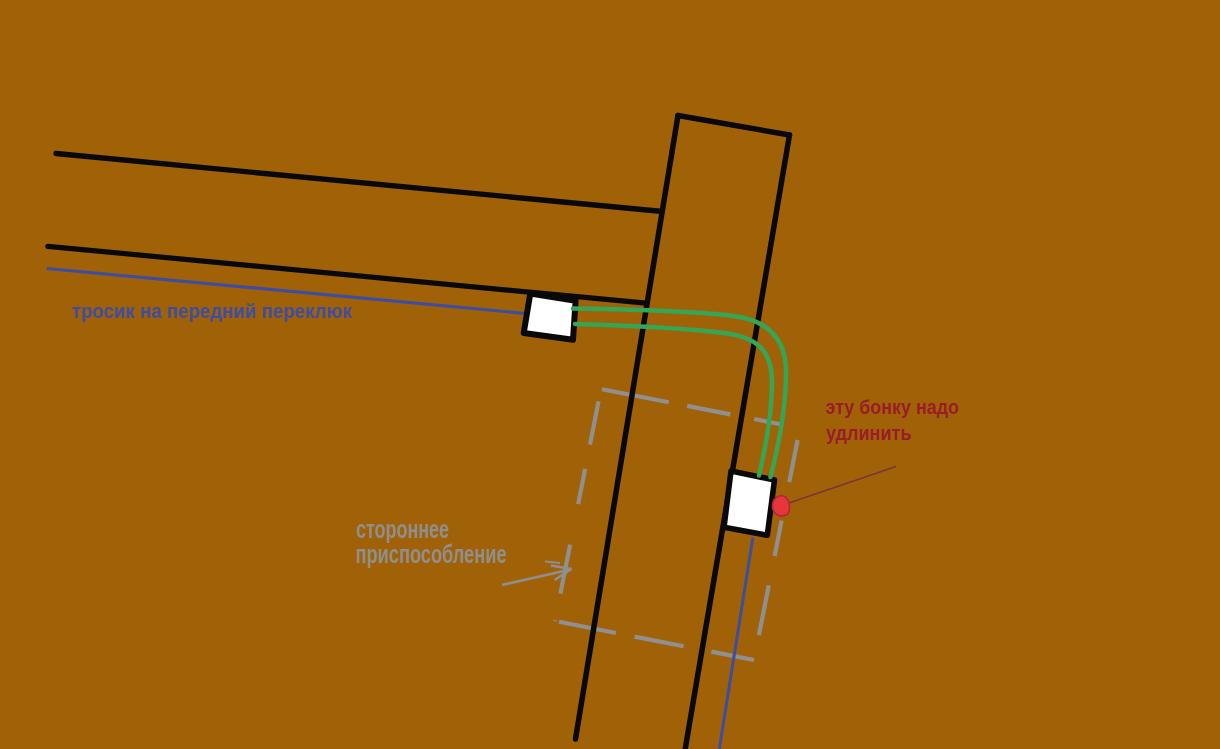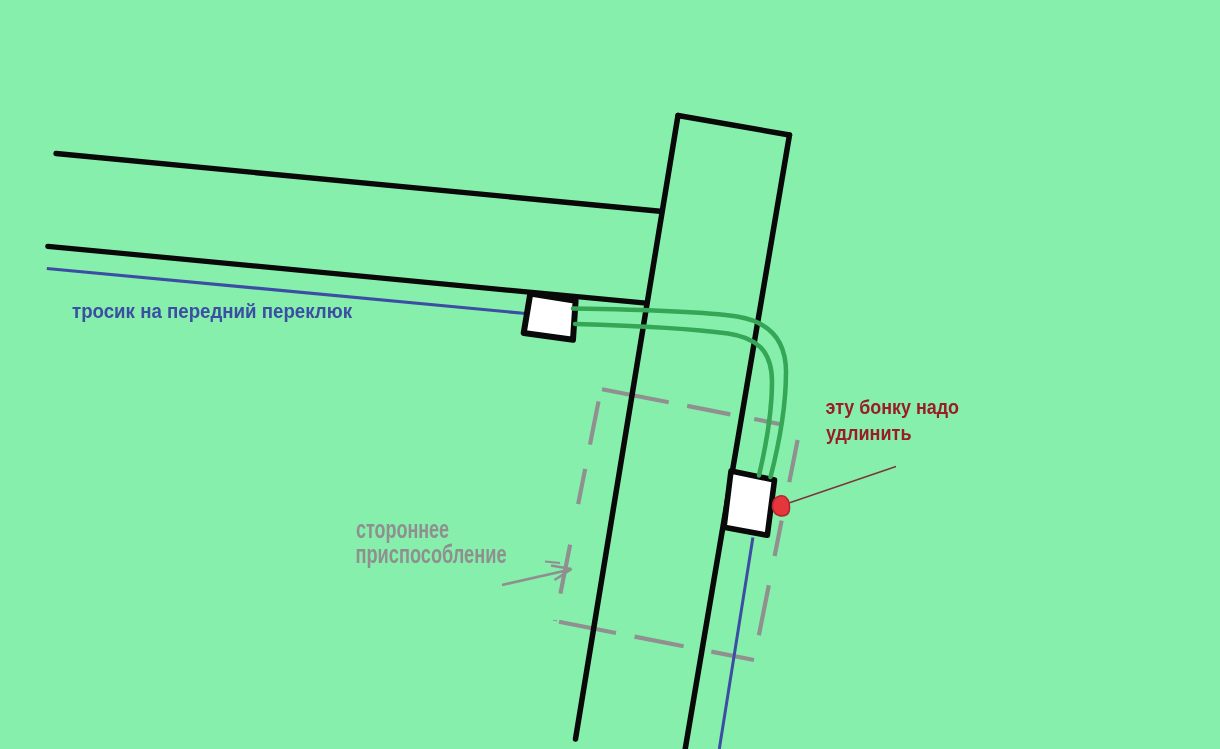--- a/index.html
+++ b/index.html
@@ -1,16 +1,16 @@
 <!DOCTYPE html>
 <html><head>
 <meta charset="utf-8">
 <style>
   html,body{margin:0;padding:0;background:#ffffff;}
-  .stage{position:relative;width:1220px;height:749px;background:#86efac;overflow:hidden;
+  .stage{position:relative;width:1220px;height:749px;background:#a16207;overflow:hidden;
          font-family:"Liberation Sans", sans-serif;}
   svg{position:absolute;left:0;top:0;}
   text{font-family:"Liberation Sans", sans-serif;font-weight:bold;}
 </style>
 </head>
 <body>
 
 <div class="stage">
 <svg width="1220" height="749" viewBox="0 0 1220 749">
 

